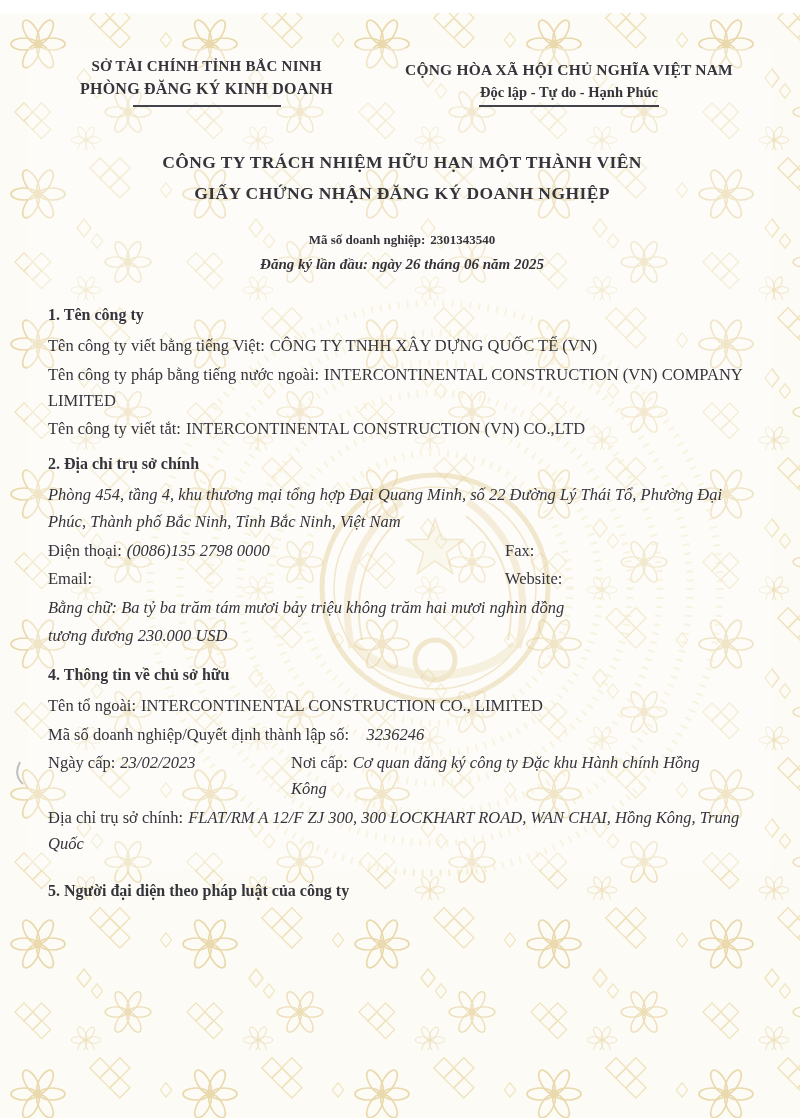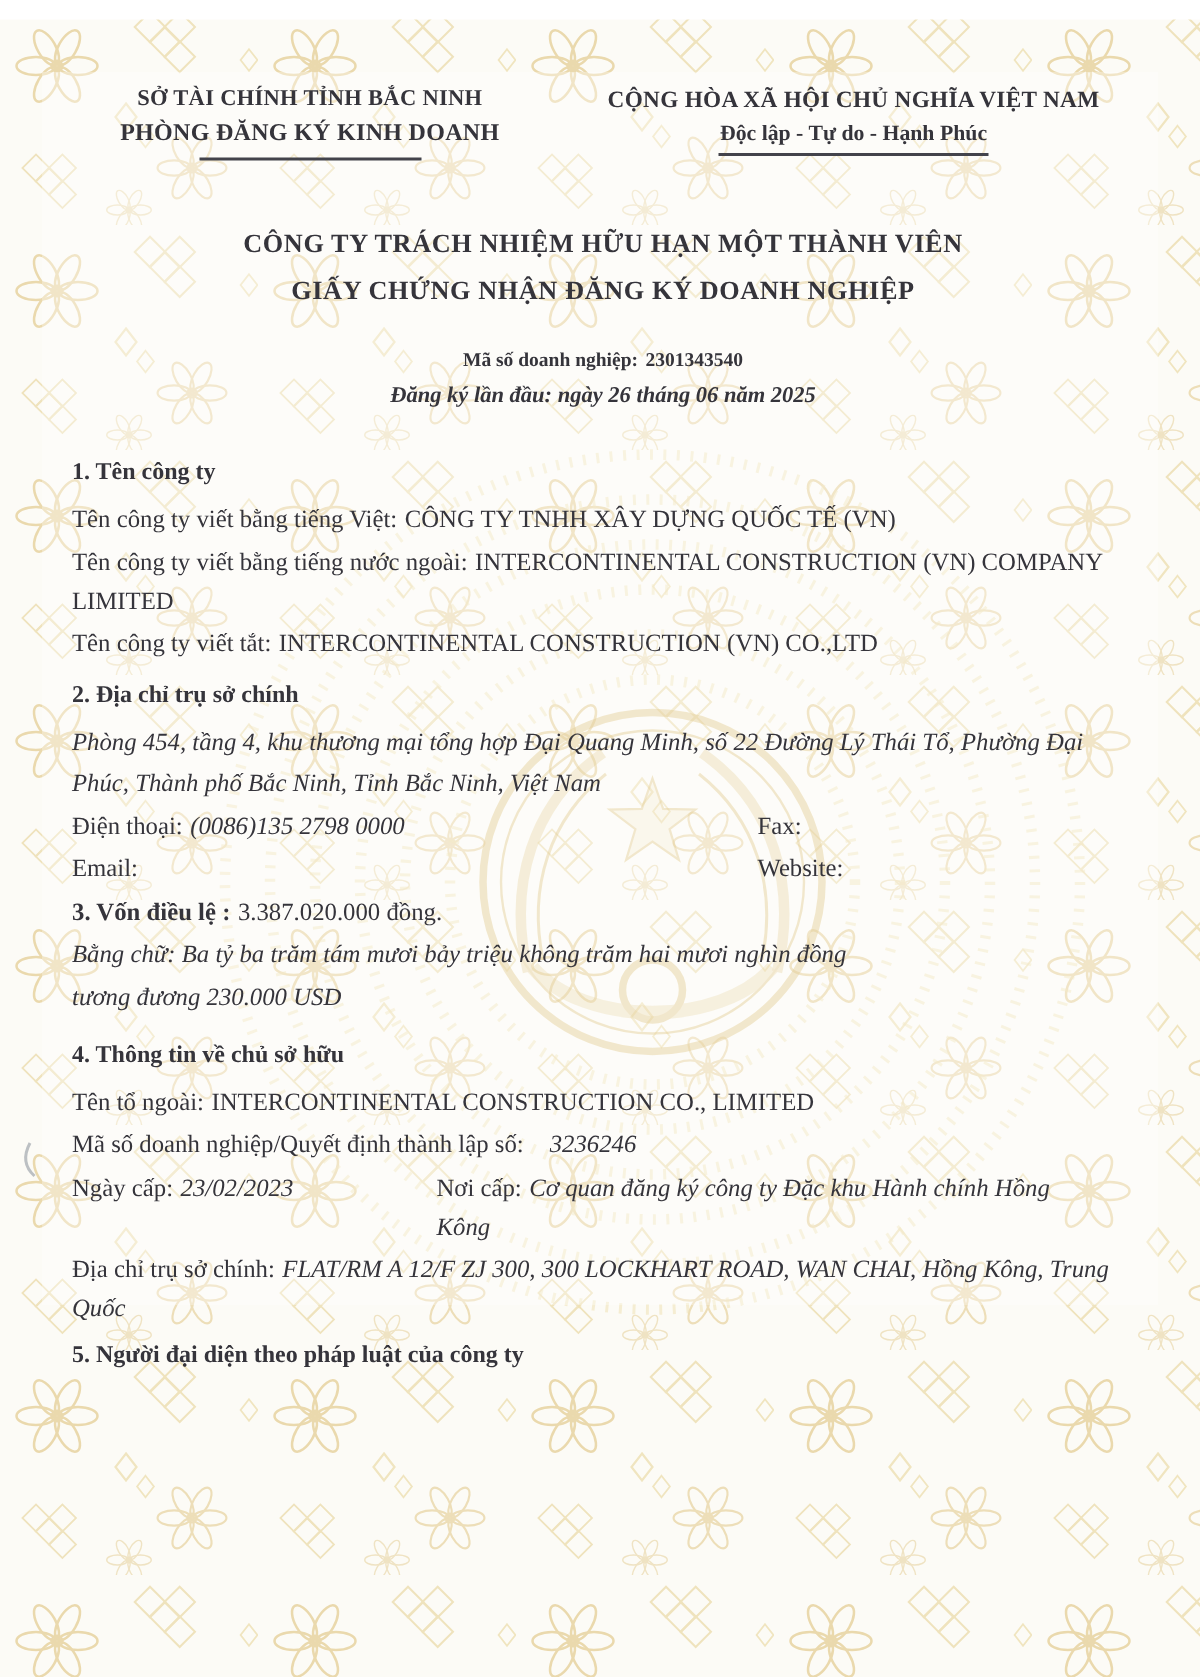--- a/index.html
+++ b/index.html
@@ -7,21 +7,21 @@
     width:800px;height:1118px;position:relative;overflow:hidden;
     background:#fcfbf6;
     font-family:"Liberation Serif", serif;
     color:#35343b;
   }
   .page{position:absolute;inset:0;}
   svg.bg{position:absolute;top:0;left:0;z-index:0;}
   .content{position:absolute;left:48px;top:58px;width:708px;z-index:2;}
 
   
-  .hdr{display:flex;justify-content:space-between;align-items:flex-start;padding:0 2px 0 14px;gap:33px;}
+  .hdr{display:flex;justify-content:space-between;align-items:flex-end;padding:0 2px 0 14px;gap:33px;}
   .hdr-left{width:300px;text-align:center;font-weight:bold;}
   .hdr-left .l1{font-size:15px;letter-spacing:.2px;}
   .hdr-left .l2{font-size:16px;margin-top:5px;letter-spacing:.2px;}
   .hdr-right{width:384px;text-align:center;font-weight:bold;}
   .hdr-right .l1{font-size:15.5px;letter-spacing:.2px;}
   .hdr-right .l2{font-size:14.5px;margin-top:5px;}
   .hdr-rule{height:0;border-bottom:2px solid #43434b;width:148px;margin:7px auto 0;}
   .hdr-rule.r{width:180px;margin-top:4px;}
 
   
@@ -37,21 +37,21 @@
   .it{font-style:italic;}
   .addr{font-style:italic;line-height:26.5px;margin:7px 0 6px;}
   .row{display:flex;margin:2.5px 0;}
   .col-a{width:457px;flex:none;}
   .col-date{width:243px;flex:none;}
   .col-place{width:432px;flex:none;}
   .words{margin-top:2px;}
   .equiv{margin:7px 0 5px;}
   .von .sec-h-inline{font-weight:bold;}
   .s4h{margin-top:13px;font-family:Liberation Serif, serif;}
-  .s5h{margin-top:6px;}
+  .s5h{margin-top:21px;}
 </style>
 </head>
 <body>
 
 <div class="page">
 
   <svg class="bg" width="800" height="1118" viewBox="0 0 800 1118" xmlns="http://www.w3.org/2000/svg" aria-hidden="true">
     <defs>
       <g id="flower" fill="none" stroke="#dcbd72" stroke-width="1.7">
         <ellipse cx="14" cy="0" rx="13" ry="6"></ellipse>
@@ -138,21 +138,21 @@
     </div>
     <div class="reg-line">Đăng ký lần đầu: ngày 26 tháng 06 năm 2025</div>
 
     <div class="body">
 
       <div class="sec-h">1. Tên công ty</div>
       <p>
         <span class="lab">Tên công ty viết bằng tiếng Việt:</span><span>CÔNG TY TNHH XÂY DỰNG QUỐC TẾ (VN)</span>
       </p>
       <p>
-        <span class="lab">Tên công ty viết bằng tiếng nước ngoài:</span><span>INTERCONTINENTAL CONSTRUCTION (VN) COMPANY LIMITED</span>
+        <span class="lab">Tên công ty pháp bằng tiếng nước ngoài:</span><span>INTERCONTINENTAL CONSTRUCTION (VN) COMPANY LIMITED</span>
       </p>
       <p>
         <span class="lab">Tên công ty viết tắt:</span><span>INTERCONTINENTAL CONSTRUCTION (VN) CO.,LTD</span>
       </p>
 
       <div class="sec-h">2. Địa chỉ trụ sở chính</div>
       <p class="addr">Phòng 454, tầng 4, khu thương mại tổng hợp Đại Quang Minh, số 22 Đường Lý Thái Tổ, Phường Đại Phúc, Thành phố Bắc Ninh, Tỉnh Bắc Ninh, Việt Nam</p>
       <div class="row">
         <div class="col-a">
           <span class="lab">Điện thoại:</span><span class="it">(0086)135 2798 0000</span>
@@ -163,23 +163,20 @@
       </div>
       <div class="row">
         <div class="col-a">
           <span>Email:</span>
         </div>
         <div>
           <span>Website:</span>
         </div>
       </div>
 
-      <p class="von">
-        <span class="sec-h-inline lab">3. Vốn điều lệ :</span><span>3.387.020.000 đồng.</span>
-      </p>
       <p class="it words">Bằng chữ: Ba tỷ ba trăm tám mươi bảy triệu không trăm hai mươi nghìn đồng</p>
       <p class="it equiv">tương đương 230.000 USD</p>
 
       <div class="sec-h s4h">4. Thông tin về chủ sở hữu</div>
       <p>
         <span class="lab">Tên tổ ngoài:</span><span>INTERCONTINENTAL CONSTRUCTION CO., LIMITED</span>
       </p>
       <p>
         <span class="lab">Mã số doanh nghiệp/Quyết định thành lập số:</span>&nbsp;&nbsp;&nbsp;<span class="it">3236246</span>
       </p>

